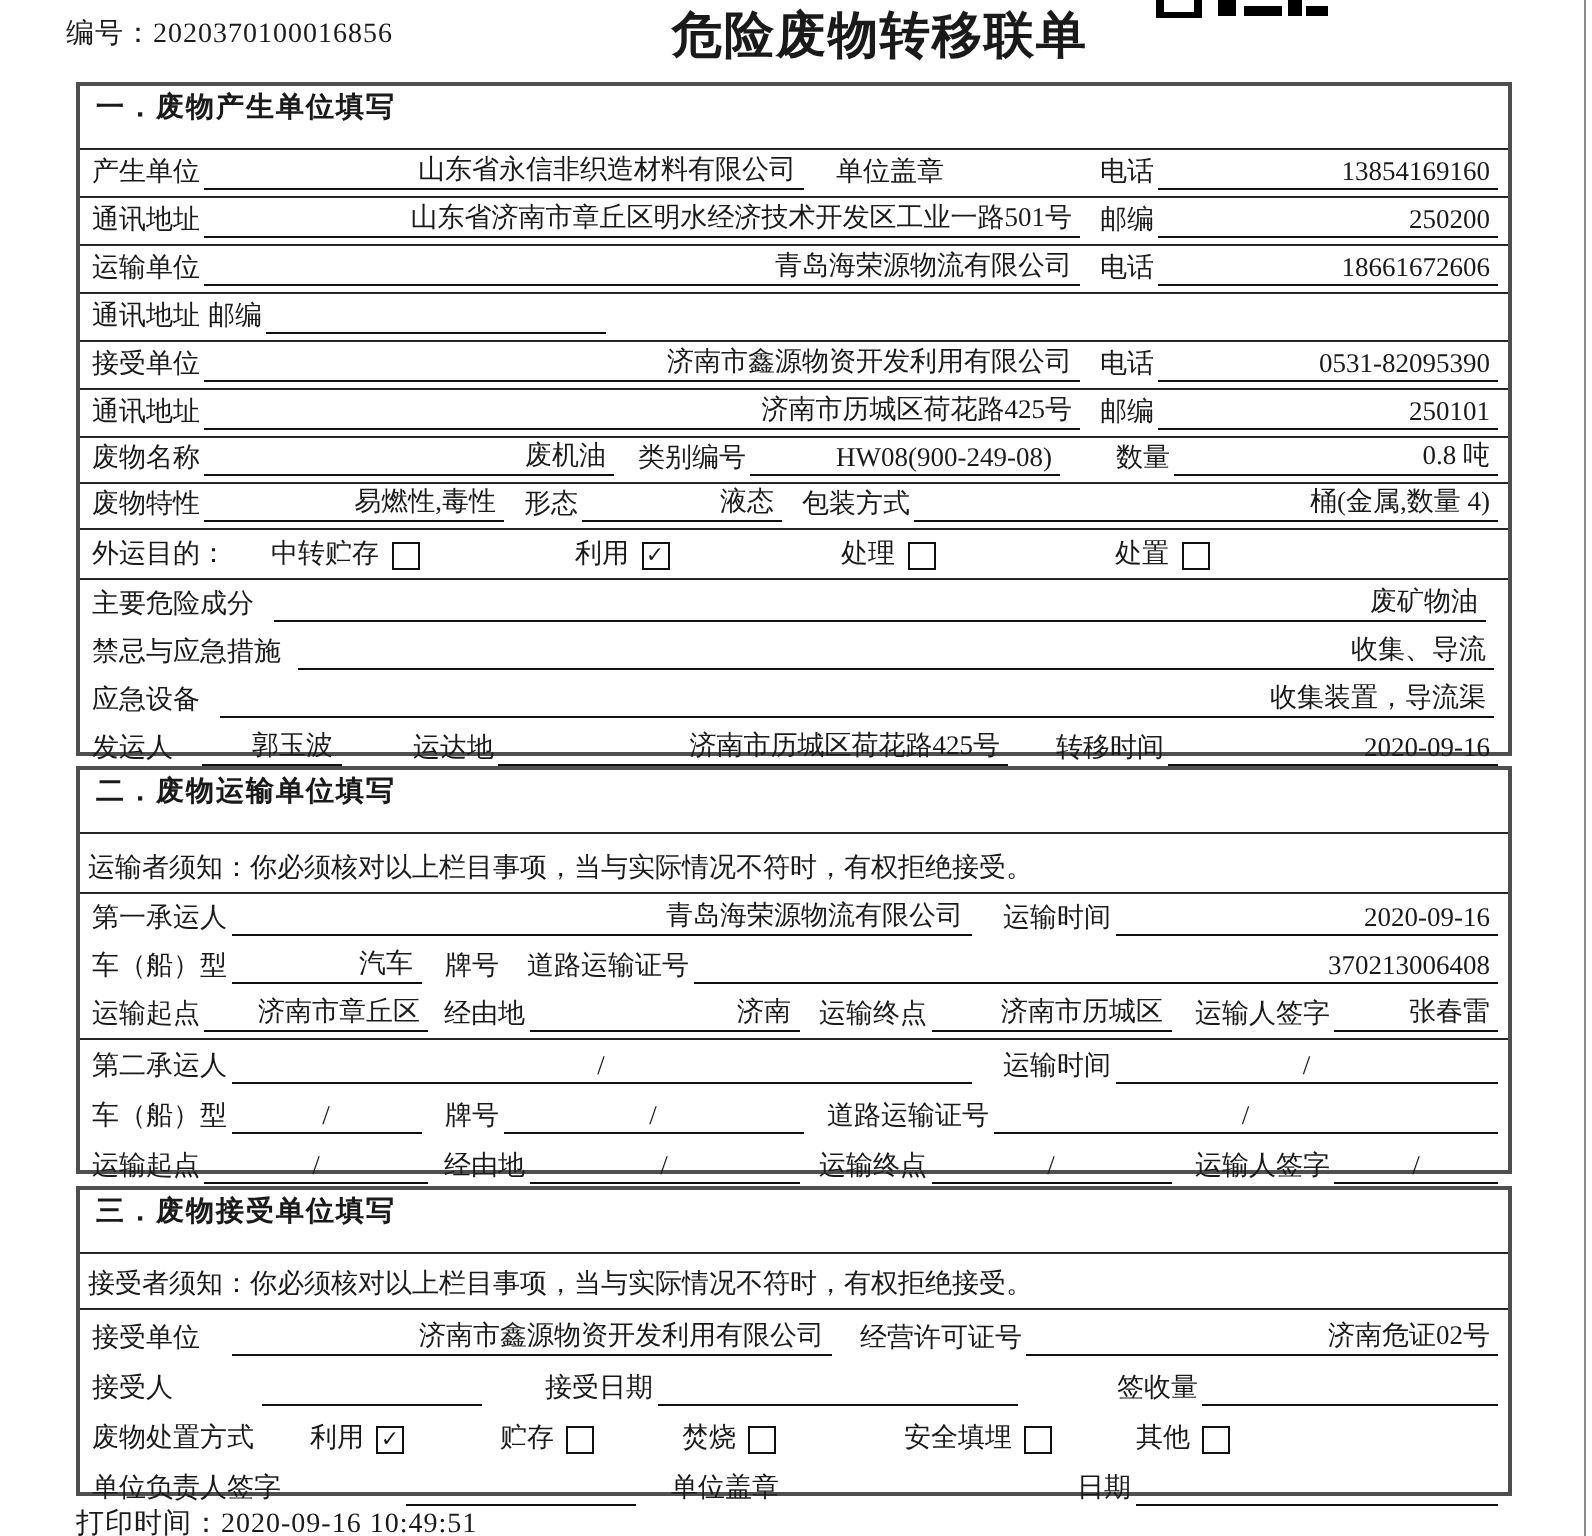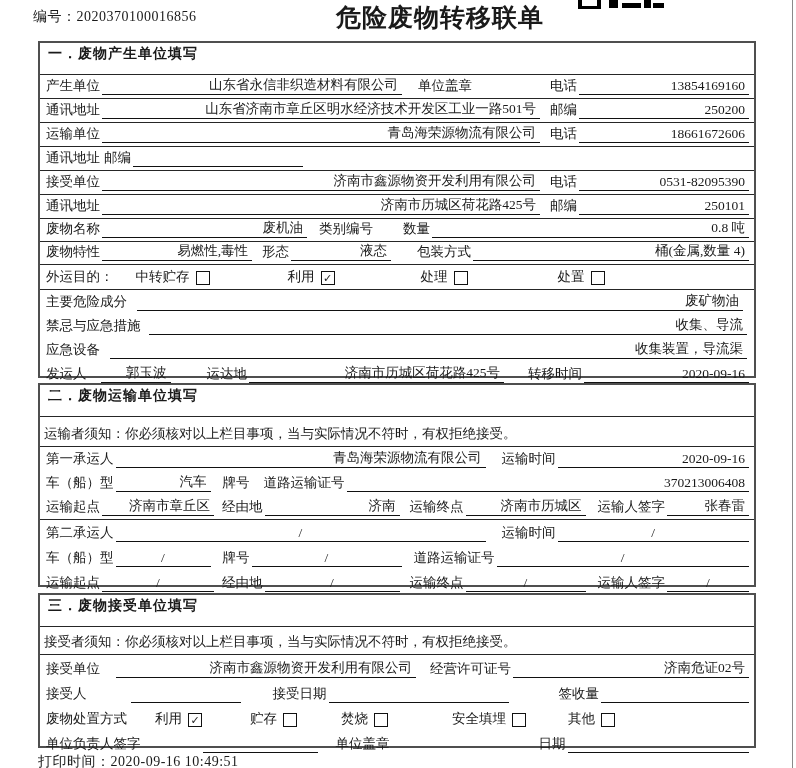--- a/index.html
+++ b/index.html
@@ -104,30 +104,31 @@
     <span class="lbl">通讯地址</span>
     <span class="val grow" style="margin-right:8px">济南市历城区荷花路425号</span>
     <span class="lbl">邮编</span>
     <span class="val w170">250101</span>
   </div>
 
   <div class="row bb h23">
     <span class="lbl">废物名称</span>
     <span class="val w205">废机油</span>
     <span class="lbl" style="margin-left:10px">类别编号</span>
+    <span class="val w155">HW08(900-249-08)</span>
     <span class="lbl" style="margin-left:26px">数量</span>
     <span class="val grow">0.8 吨</span>
   </div>
 
   <div class="row bb h23">
     <span class="lbl">废物特性</span>
     <span class="val w150">易燃性,毒性</span>
     <span class="lbl" style="margin-left:8px">形态</span>
     <span class="val w100">液态</span>
-    <span class="lbl" style="margin-left:24px">包装方式</span>
+    <span class="lbl" style="margin-left:8px">包装方式</span>
     <span class="val grow">桶(金属,数量 4)</span>
   </div>
 
   <div class="row bb h25">
     <span class="lbl">外运目的：</span>
     <span class="opt" style="margin-left:20px">
       <span>中转贮存</span>
       <span class="cb"></span>
     </span>
     <span class="opt" style="margin-left:78px">

